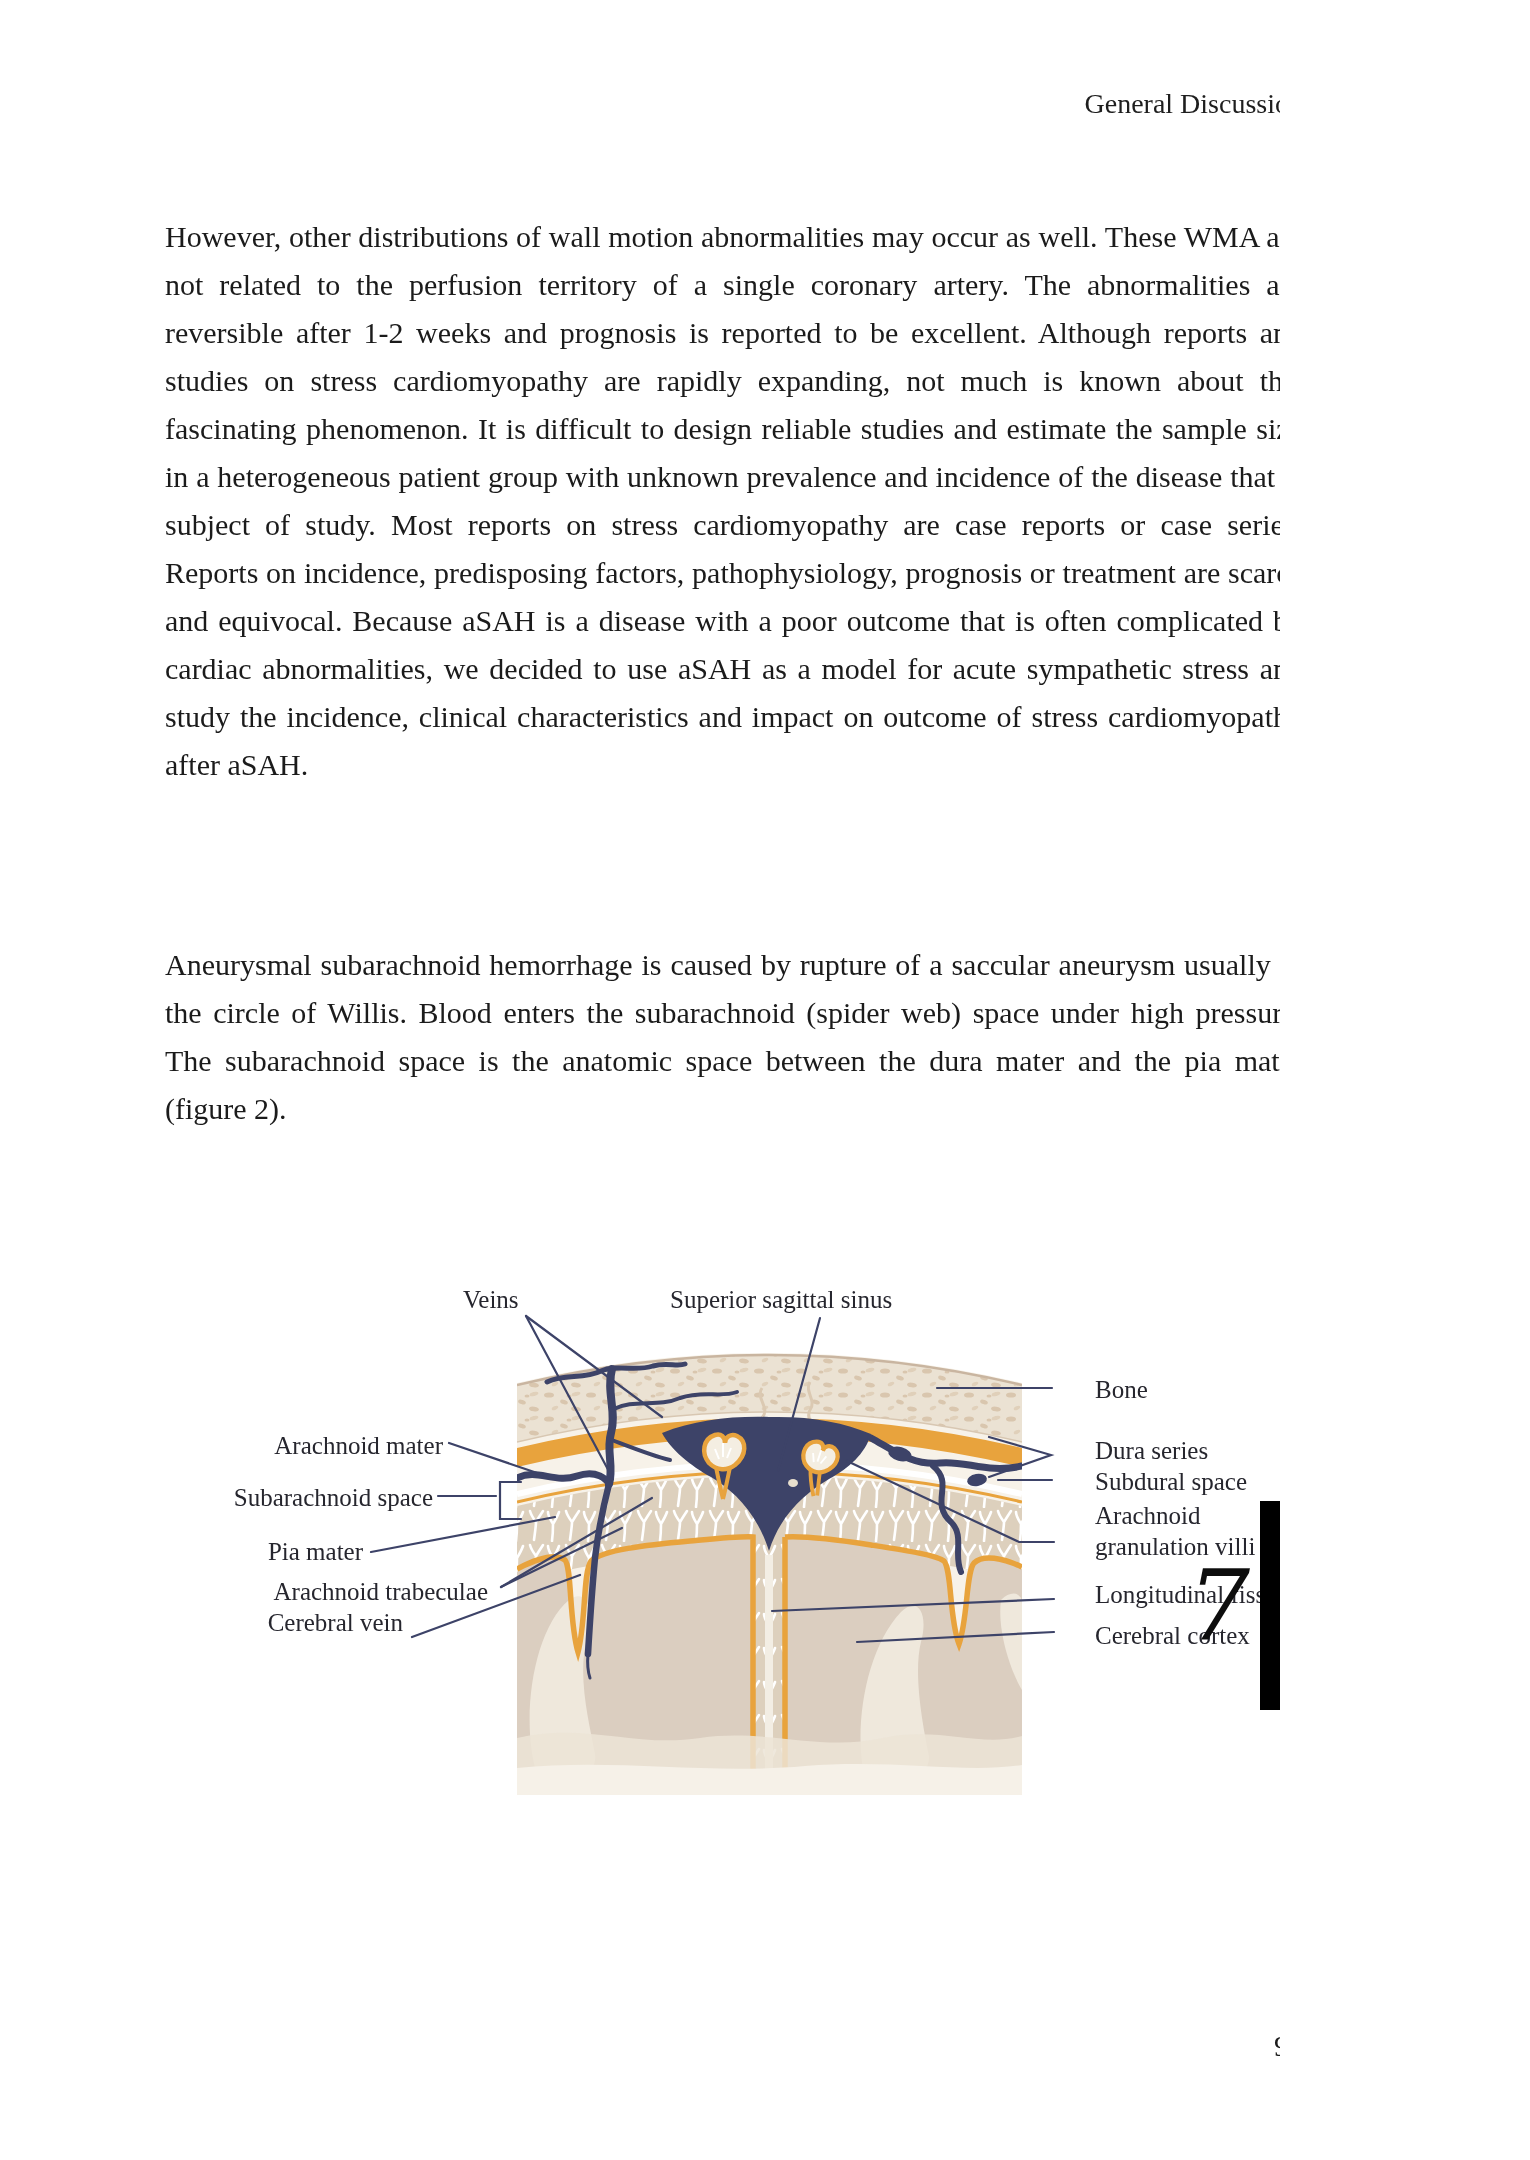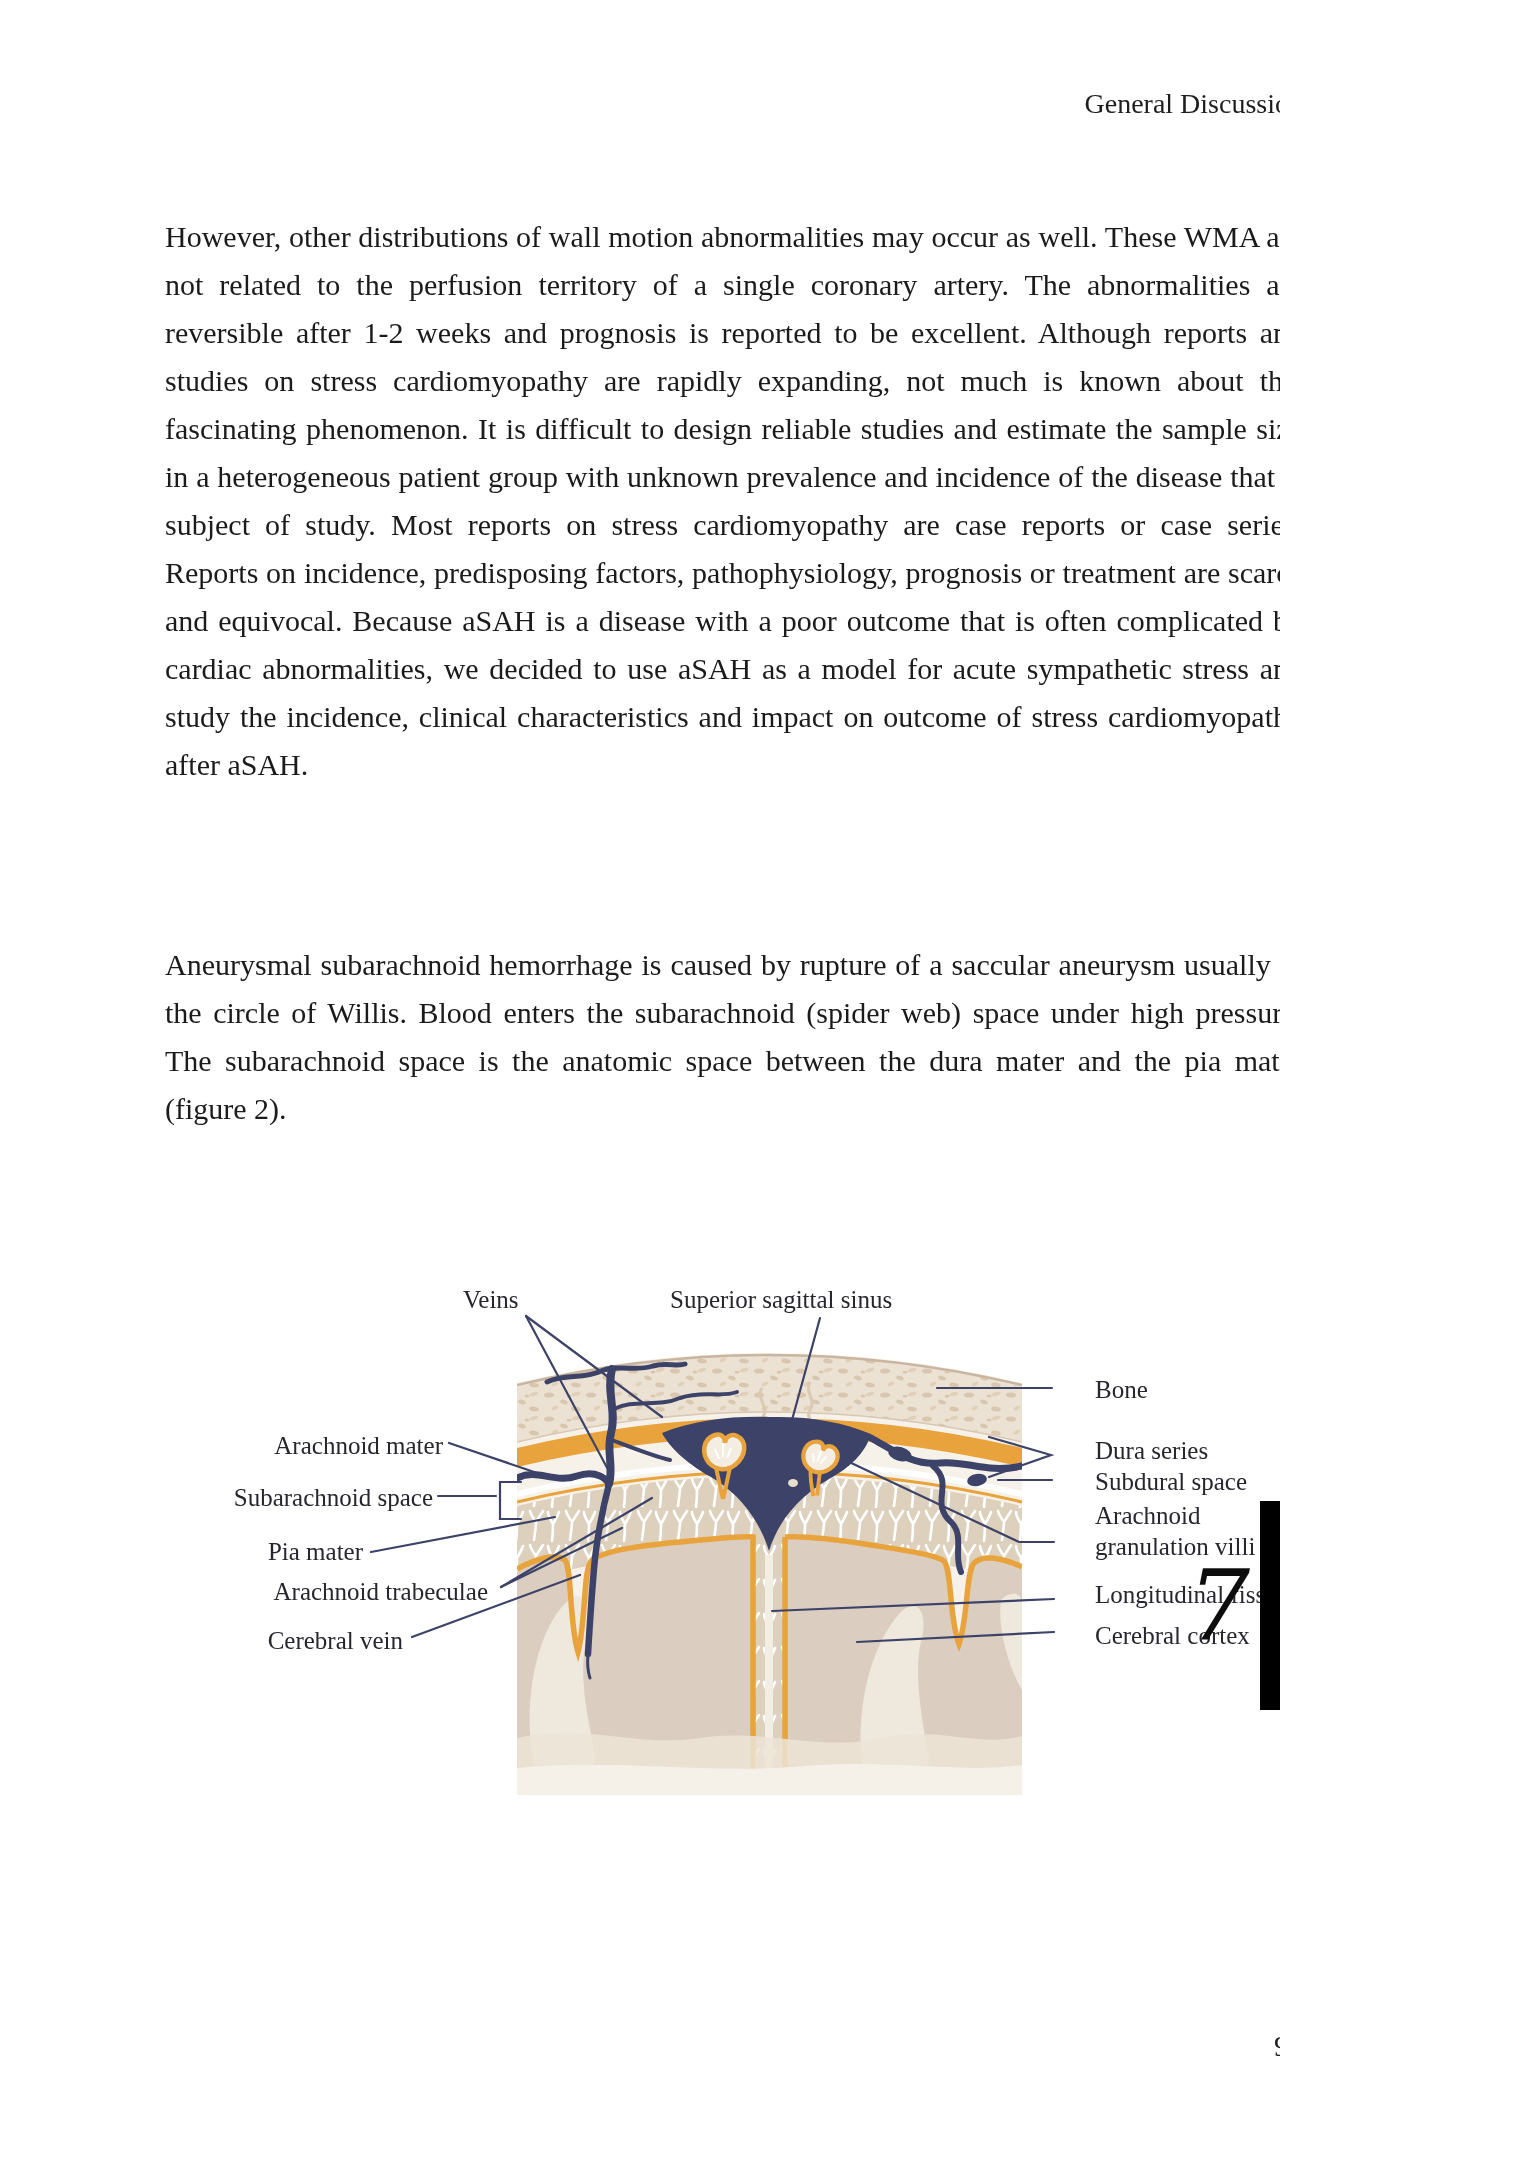--- a/index.html
+++ b/index.html
@@ -150,21 +150,21 @@
       </g>
     </svg>
 
     <div class="fl" style="left:298px;top:14px;width:120px;text-align:left;">Veins</div>
     <div class="fl" style="left:505px;top:14px;">Superior sagittal sinus</div>
 
     <div class="fl ralign" style="left:0;top:160px;width:278px;">Arachnoid mater</div>
     <div class="fl ralign" style="left:0;top:212px;width:268px;">Subarachnoid space</div>
     <div class="fl ralign" style="left:0;top:266px;width:198px;">Pia mater</div>
     <div class="fl ralign" style="left:0;top:306px;width:323px;">Arachnoid trabeculae</div>
-    <div class="fl ralign" style="left:0;top:355px;width:238px;">Cerebral vein</div>
+    <div class="fl ralign" style="left:0;top:337px;width:238px;">Cerebral vein</div>
 
     <div class="fl right-col" style="top:104px;">Bone</div>
     <div class="fl right-col" style="top:165px;">Dura series</div>
     <div class="fl right-col" style="top:196px;">Subdural space</div>
     <div class="fl right-col wrap2" style="top:230px;">Arachnoid granulation villi</div>
     <div class="fl right-col" style="top:309px;">Longitudinal fissure</div>
     <div class="fl right-col" style="top:350px;">Cerebral cortex</div>
   </div>
 
 

